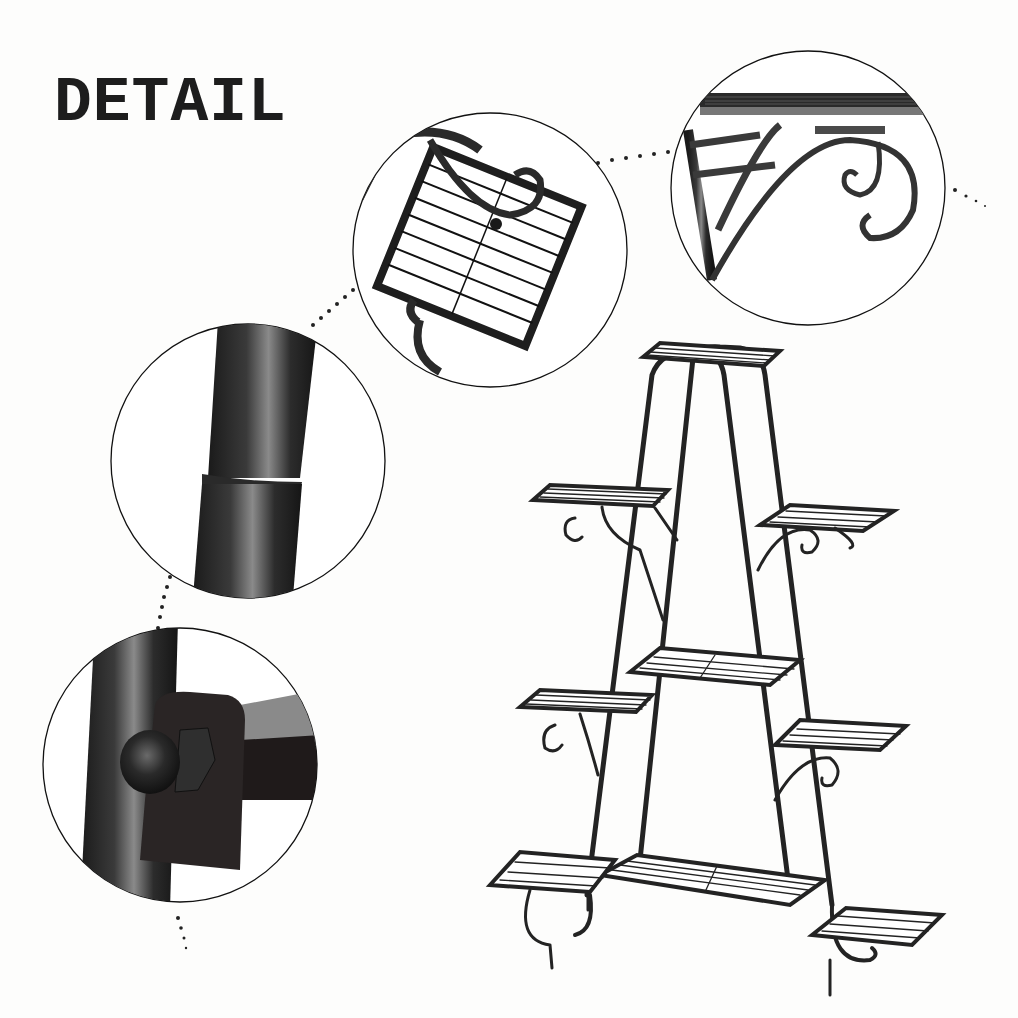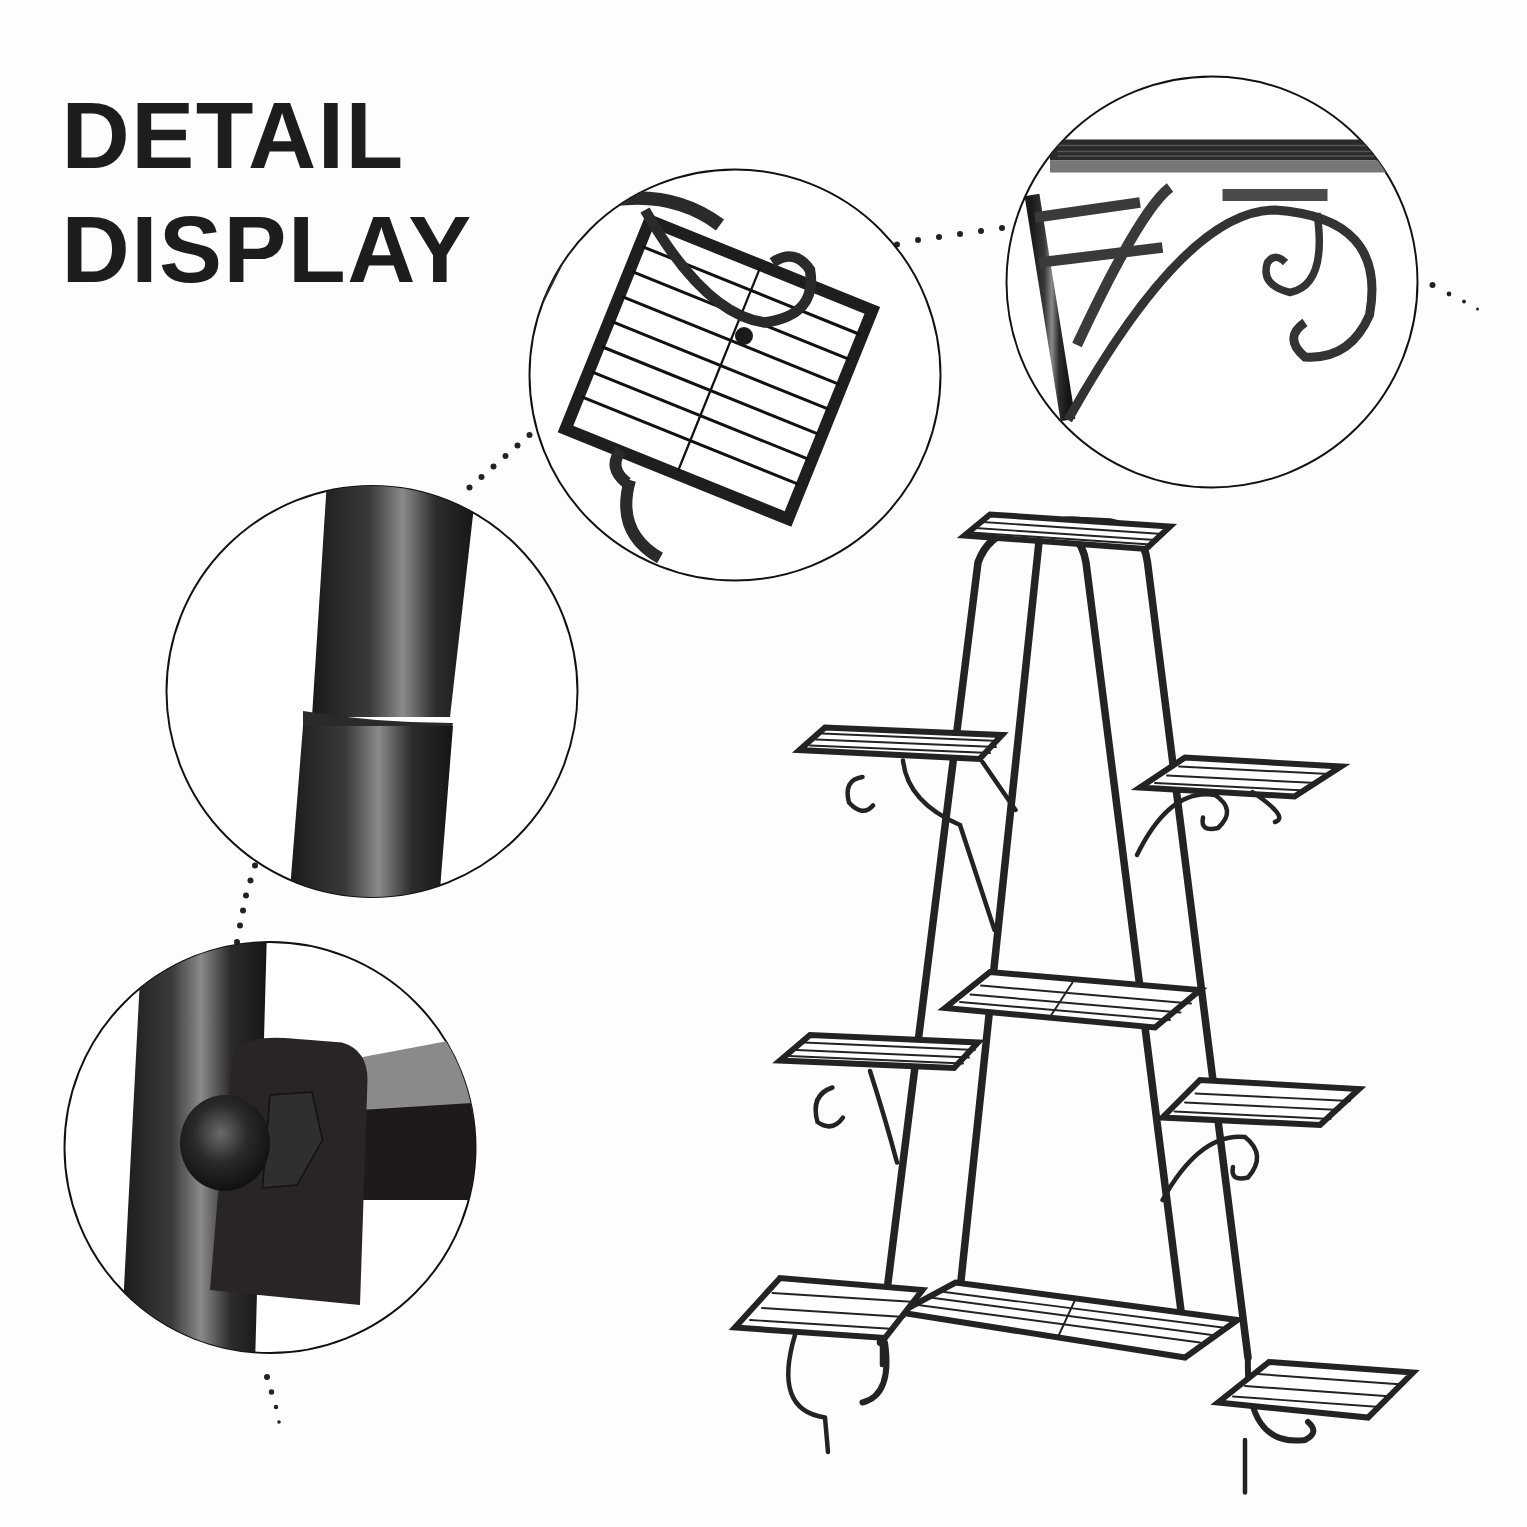--- a/index.html
+++ b/index.html
@@ -1,29 +1,28 @@
 <!DOCTYPE html>
 <html><head>
 <meta charset="utf-8">
 <style>
   html, body { margin: 0; padding: 0; background: #fdfdfc; }
   body { width: 1018px; height: 1018px; position: relative; overflow: hidden;
          font-family: "DejaVu Sans", "Liberation Sans", sans-serif; }
-  .title { position: absolute; left: 38px; top: 50px; margin: 3px;
-           font-family: Liberation Sans, sans-serif; font-weight: bold;
+  .title { position: absolute; left: 38px; top: 50px; margin: 16px;
+           font-family: Liberation Mono, monospace; font-weight: bold;
            font-size: 63px; line-height: 76px; color: #1d1d1d; letter-spacing: 1px; }
   .title span { display: block; }
   svg.canvas { position: absolute; left: 0; top: 0; }
 </style>
 </head>
 <body>
 
 <h1 class="title">
   <span>DETAIL</span>
-  <span>DISPLAY</span>
 </h1>
 
 <svg class="canvas" width="1018" height="1018" viewBox="0 0 1018 1018">
   <defs>
     <linearGradient id="tubeGrad" x1="0" x2="1" y1="0" y2="0">
       <stop offset="0" stop-color="#1a1a1a"></stop>
       <stop offset="0.35" stop-color="#3a3a3a"></stop>
       <stop offset="0.55" stop-color="#8a8a8a"></stop>
       <stop offset="0.75" stop-color="#2c2c2c"></stop>
       <stop offset="1" stop-color="#151515"></stop>

